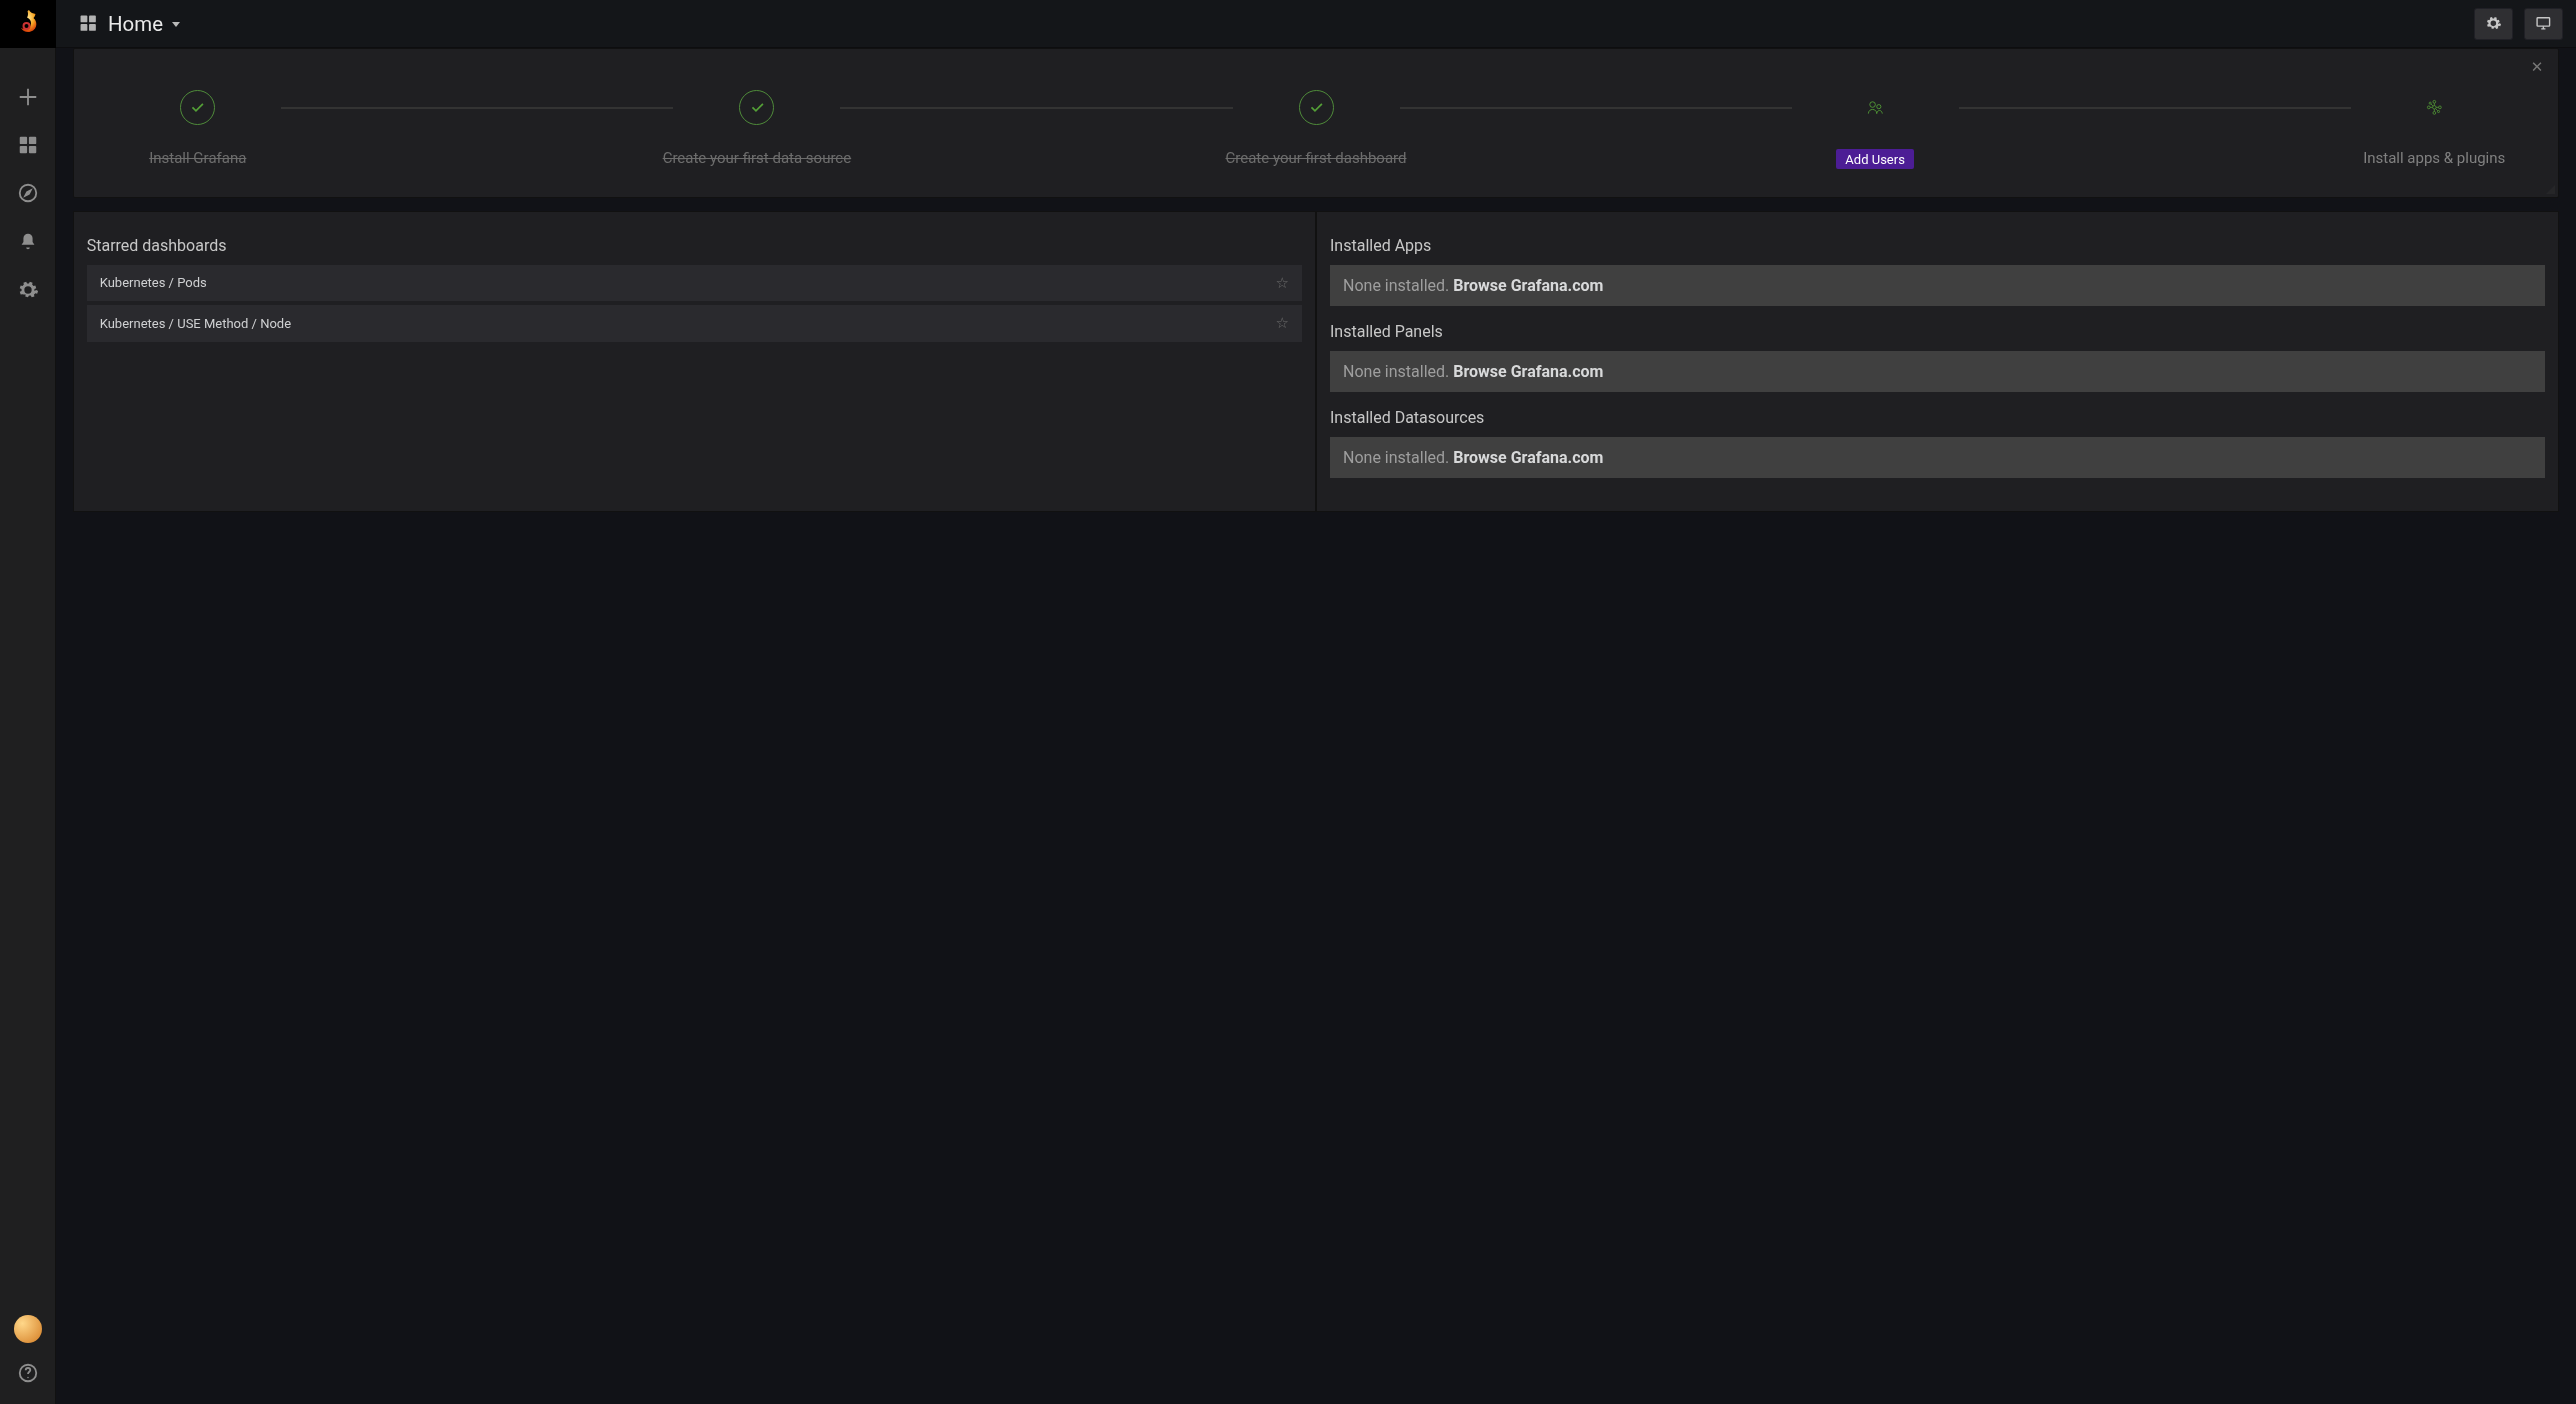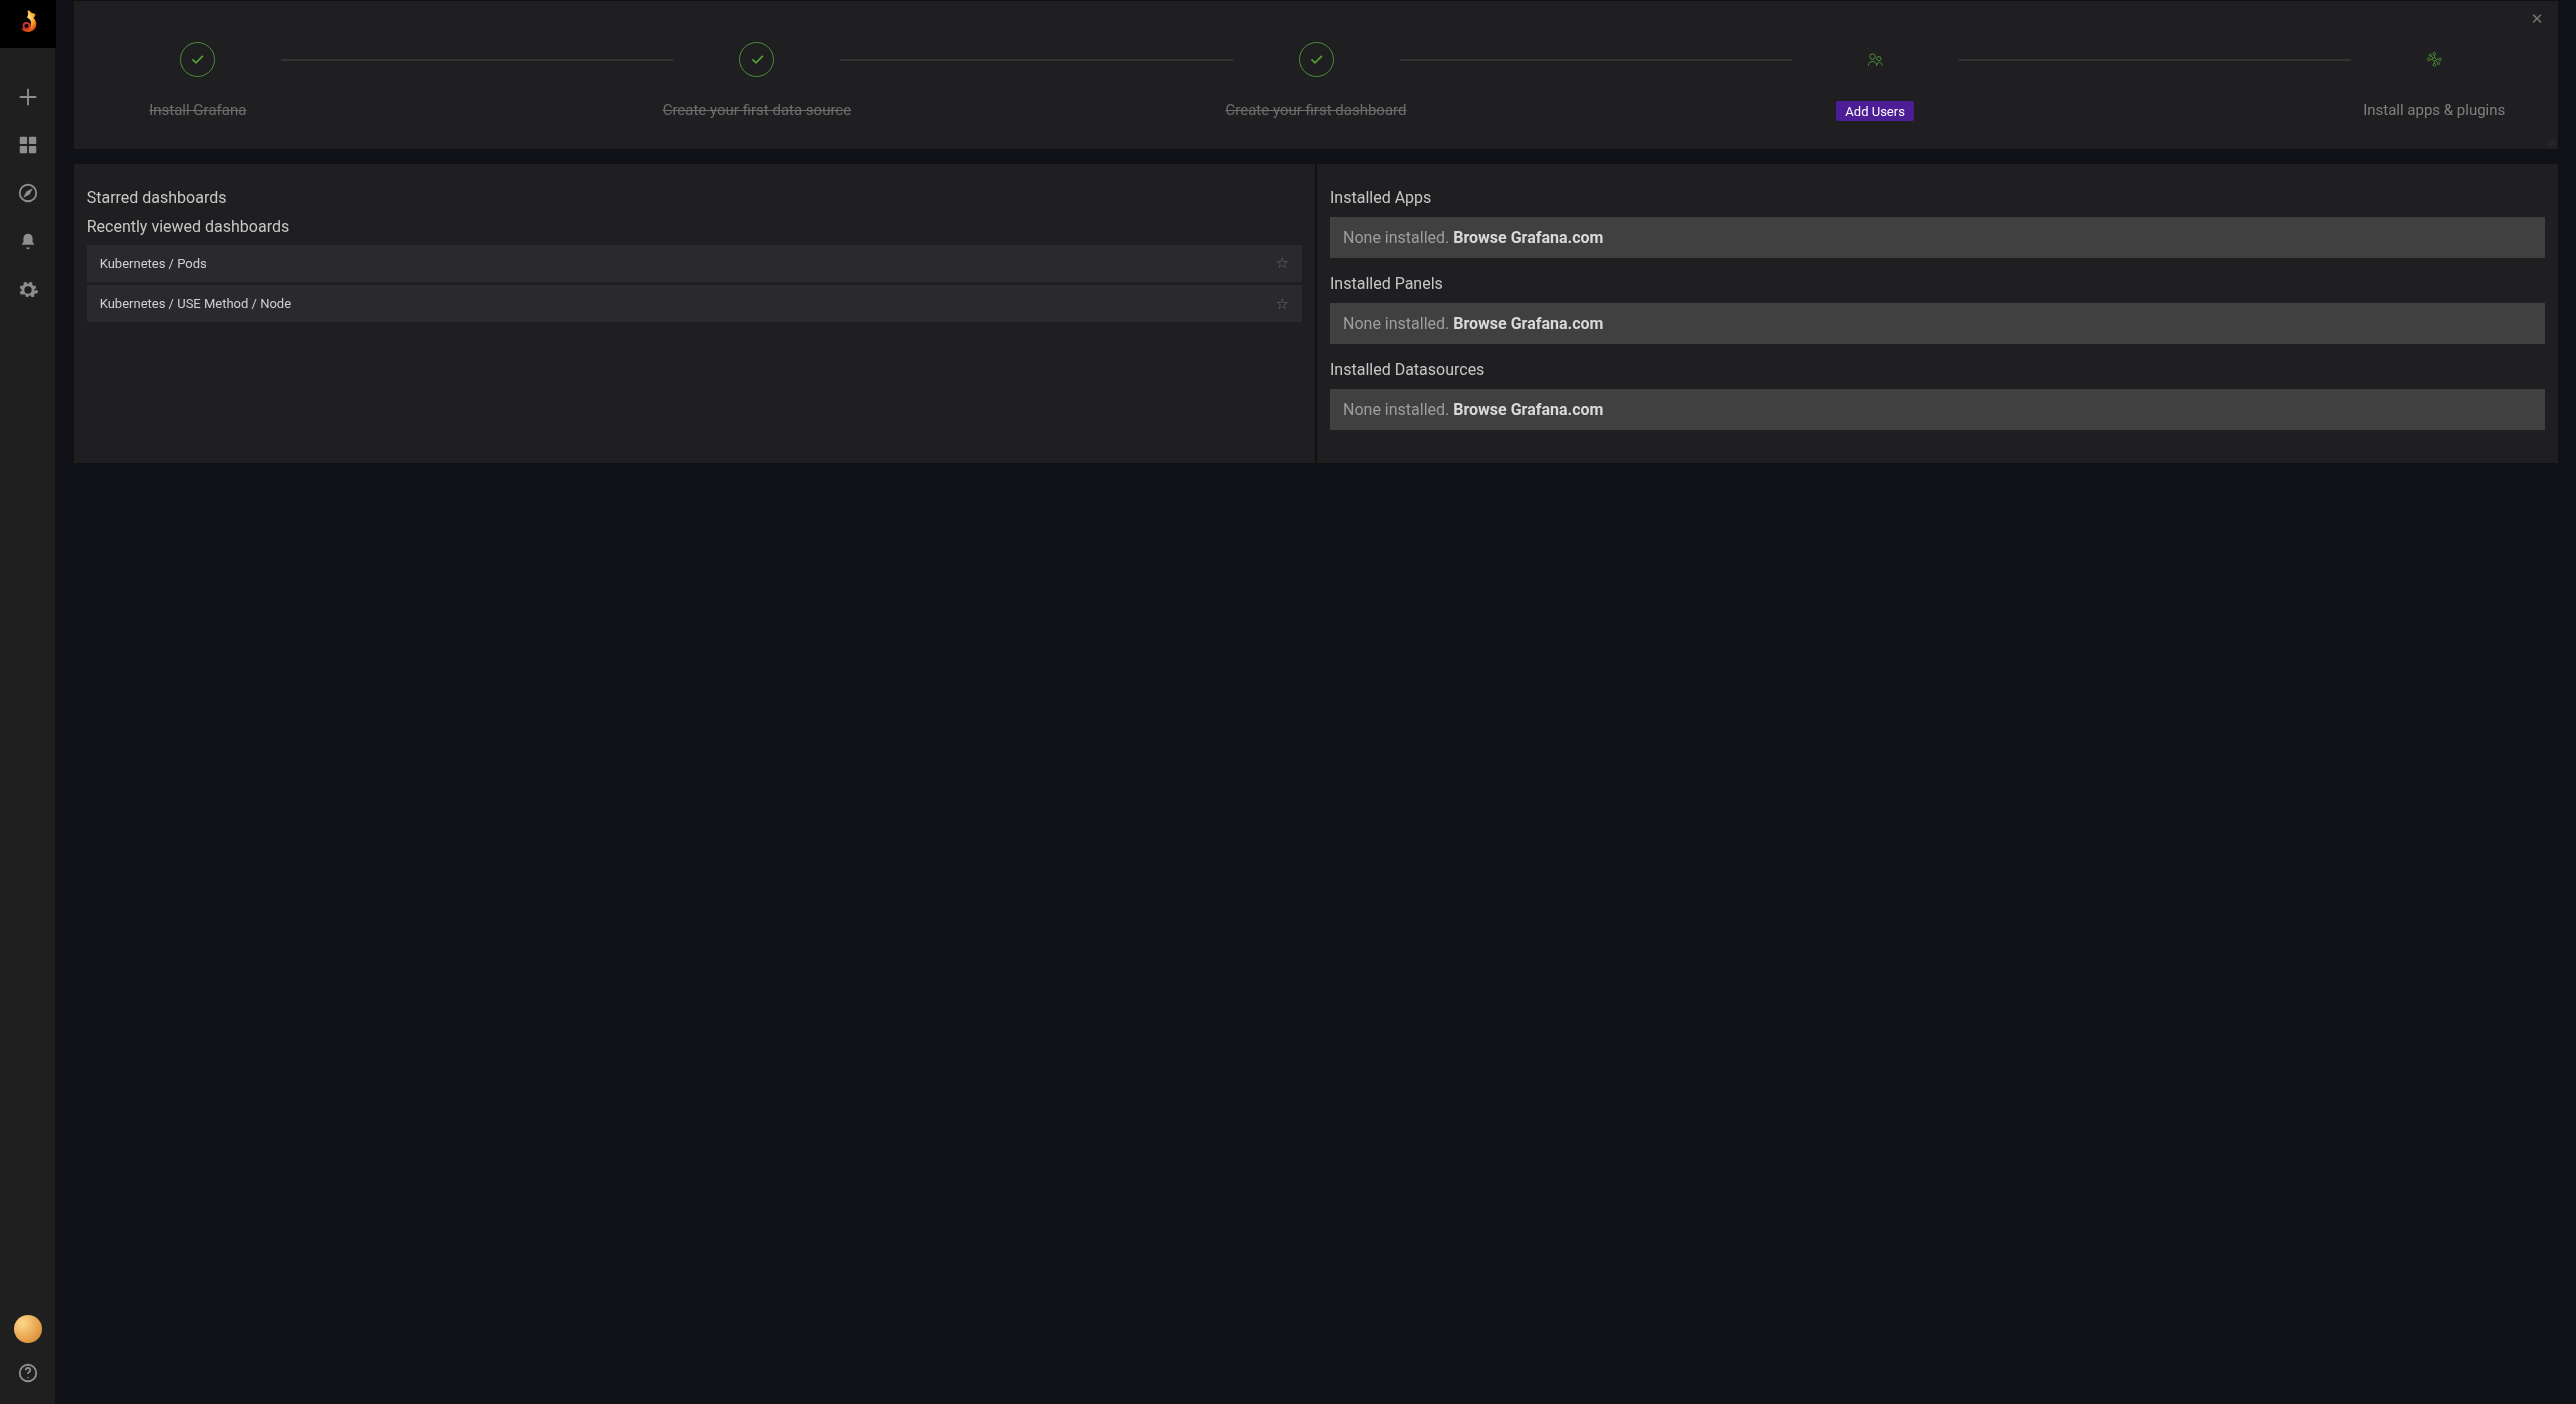--- a/index.html
+++ b/index.html
@@ -263,20 +263,45 @@
           <circle cx="12" cy="12" r="9"></circle>
           <path d="M9.5 9a2.5 2.5 0 015 0c0 1.5-2.5 2-2.5 4"></path>
           <circle cx="12" cy="17" r=".8" fill="currentColor" stroke="none"></circle>
         </svg>
     </div>
   </div>
 </nav>
 
 <div class="main">
 
+  <div class="top-header">
+    <div class="dash-drop">
+      <svg class="grid" viewBox="0 0 24 24">
+          <rect x="3" y="3" width="8" height="8" rx="1"></rect>
+          <rect x="13" y="3" width="8" height="8" rx="1"></rect>
+          <rect x="3" y="13" width="8" height="8" rx="1"></rect>
+          <rect x="13" y="13" width="8" height="8" rx="1"></rect>
+        </svg>
+      <span class="title">Home</span>
+      <span class="caret"></span>
+    </div>
+    <div class="hdr-right">
+      <div class="hdr-btn">
+        <svg viewBox="0 0 24 24" fill="currentColor">
+            <path d="M12 8a4 4 0 100 8 4 4 0 000-8zm9 4l2 1-1 3-2-.5a8 8 0 01-1.5 1.5l.5 2-3 1-1-2a8 8 0 01-2 0l-1 2-3-1 .5-2A8 8 0 016 16.5L4 17l-1-3 2-1a8 8 0 010-2L3 10l1-3 2 .5A8 8 0 017.5 6L7 4l3-1 1 2a8 8 0 012 0l1-2 3 1-.5 2A8 8 0 0118 7.5l2-.5 1 3-2 1a8 8 0 010 2z"></path>
+          </svg>
+      </div>
+      <div class="hdr-btn">
+        <svg viewBox="0 0 24 24" fill="none" stroke="currentColor" stroke-width="2">
+            <rect x="3" y="4" width="18" height="12" rx="1"></rect>
+            <path d="M9 20h6M12 16v4"></path>
+          </svg>
+      </div>
+    </div>
+  </div>
 
 
   <div class="panel gs-panel">
     <div class="gs-close">
       <span>✕</span>
     </div>
     <div class="gs-steps">
 
       <div class="gs-step gs-done">
         <div class="gs-icon">
@@ -343,21 +368,20 @@
       </div>
 
     </div>
     <div class="corner-handle" style="bottom:3.7px;"></div>
   </div>
 
   <div class="cols">
 
     <div class="col-panel">
       <div class="section-title">Starred dashboards</div>
-      <div class="section-title" style="margin-top:7.4px;">Recently viewed dashboards</div>
 
       <div class="list-row">
         <span class="row-text">Kubernetes / Pods</span>
         <span class="star">☆</span>
       </div>
       <div class="list-row">
         <span class="row-text">Kubernetes / USE Method / Node</span>
         <span class="star">☆</span>
       </div>
     </div>

